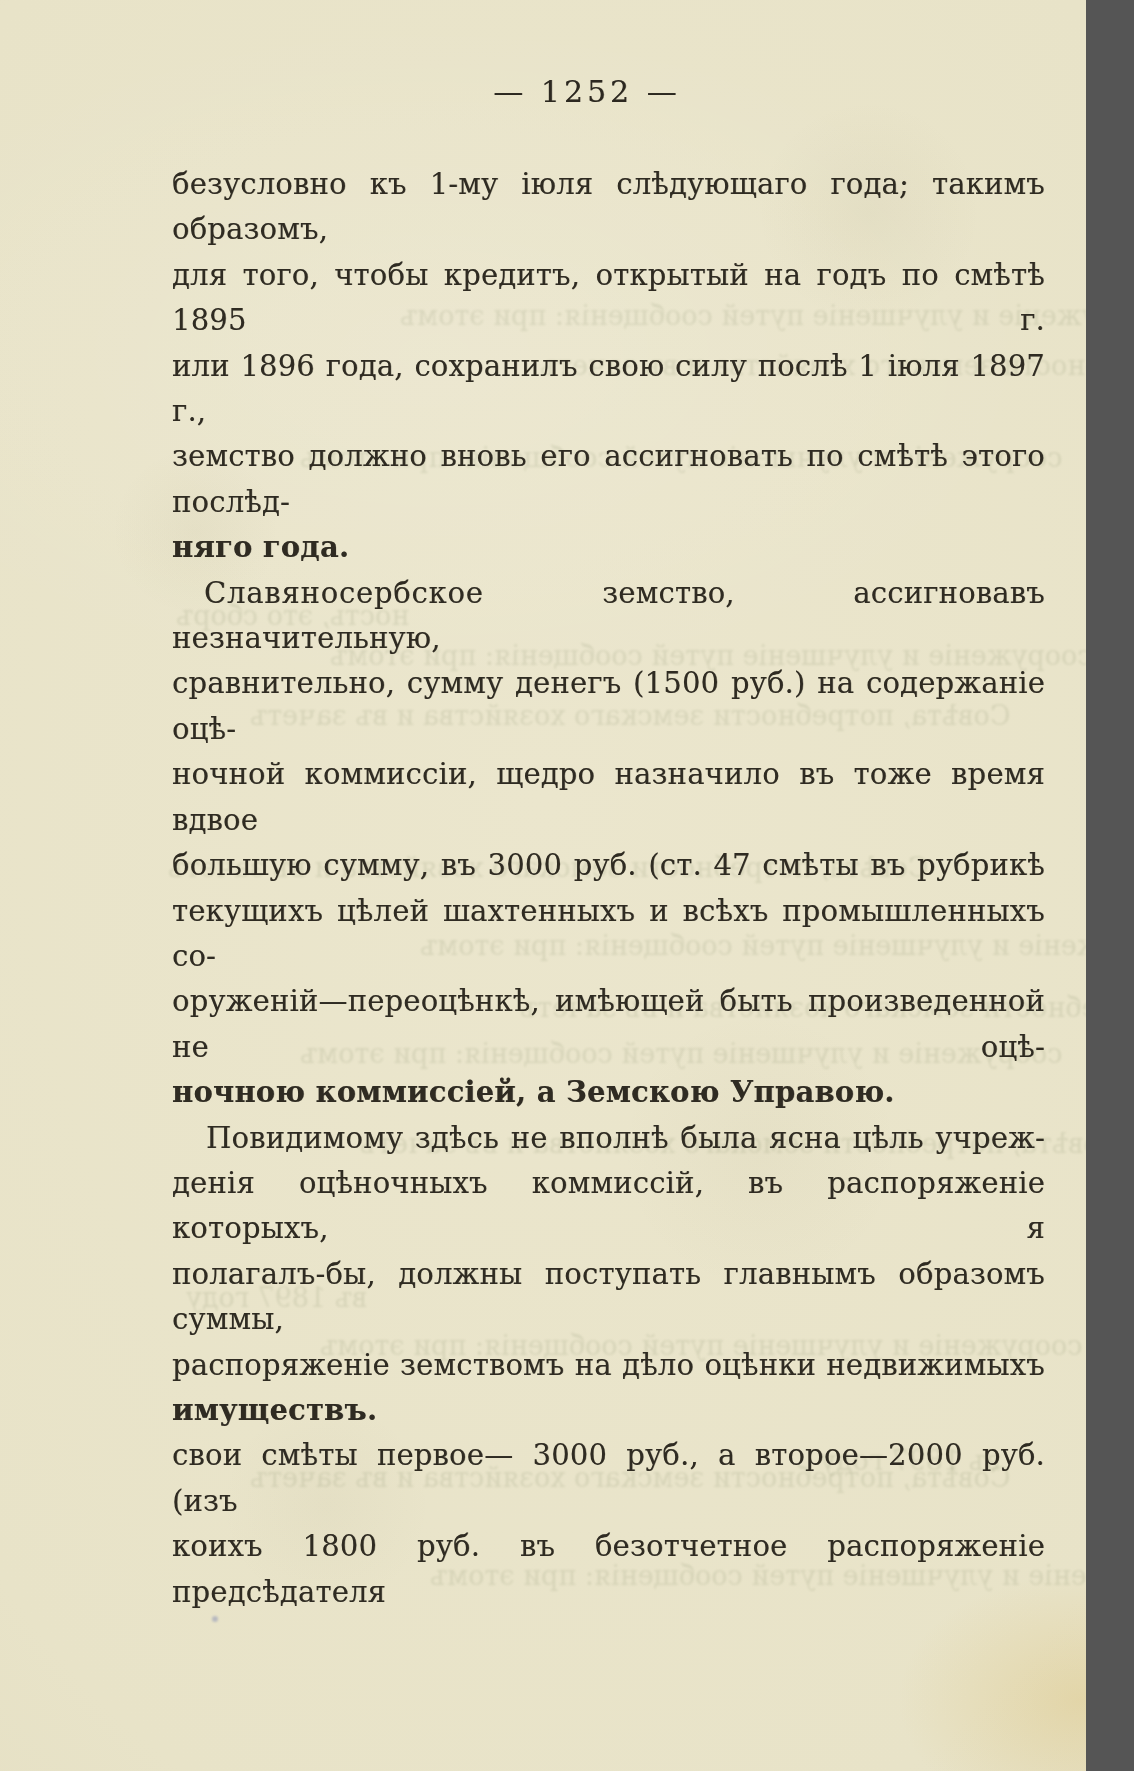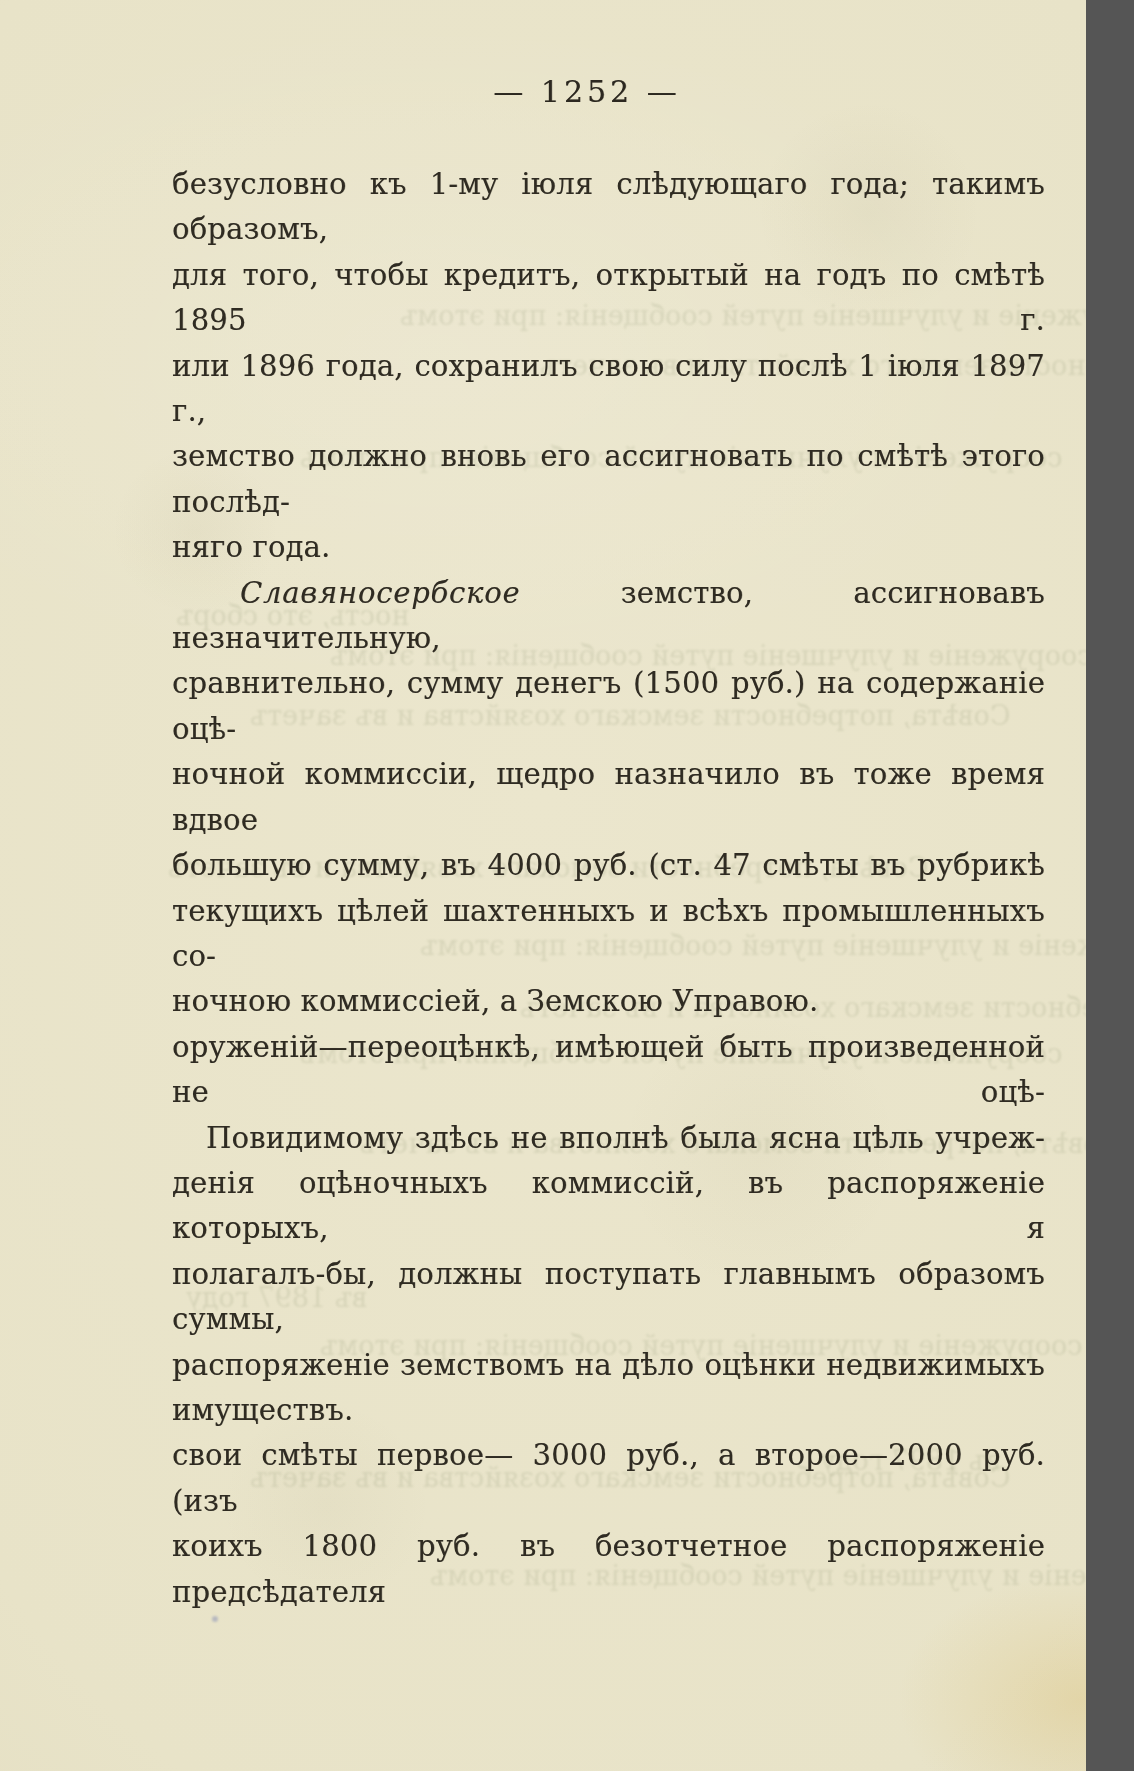--- a/index.html
+++ b/index.html
@@ -52,25 +52,24 @@
     letter-spacing: 0.2px;
     text-shadow: 0.4px 0.4px 0.6px rgba(46,42,34,0.38);
   }
   .line {
     text-align: justify;
     text-align-last: justify;
     text-justify: inter-word;
   }
   .line-last {
     text-align-last: left;
+    font-weight: bold;
   }
   .italic {
-    font-style: italic;
     letter-spacing: 0.8px;
-    margin-left: 36px;
   }
   .bleed-layer {
     position: absolute;
     inset: 0;
     pointer-events: none;
   }
   .ghost {
     position: absolute;
     transform: scaleX(-1);
     transform-origin: center;
@@ -117,24 +116,24 @@
   <div class="page-number">— 1252 —</div>
   <div class="text-block">
       <div class="line"><span class="">безусловно къ 1-му іюля слѣдующаго года; такимъ образомъ,</span></div>
       <div class="line"><span class="">для того, чтобы кредитъ, открытый на годъ по смѣтѣ 1895 г.</span></div>
       <div class="line"><span class="">или 1896 года, сохранилъ свою силу послѣ 1 іюля 1897 г.,</span></div>
       <div class="line"><span class="">земство должно вновь его ассигновать по смѣтѣ этого послѣд-</span></div>
       <div class="line line-last"><span class="">няго года.</span></div>
       <div class="line" style="text-indent: 32px;"><span class="italic">Славяносербское</span><span class=""> земство, ассигновавъ незначительную,</span></div>
       <div class="line"><span class="">сравнительно, сумму денегъ (1500 руб.) на содержаніе оцѣ-</span></div>
       <div class="line"><span class="">ночной коммиссіи, щедро назначило въ тоже время вдвое</span></div>
-      <div class="line"><span class="">большую сумму, въ 4000 руб. (ст. 47 смѣты въ рубрикѣ</span></div>
+      <div class="line"><span class="">большую сумму, въ 3000 руб. (ст. 47 смѣты въ рубрикѣ</span></div>
       <div class="line"><span class="">текущихъ цѣлей шахтенныхъ и всѣхъ промышленныхъ со-</span></div>
+      <div class="line"><span class="">оруженій—переоцѣнкѣ, имѣющей быть произведенной не оцѣ-</span></div>
       <div class="line line-last"><span class="">ночною коммиссіей, а Земскою Управою.</span></div>
-      <div class="line"><span class="">оруженій—переоцѣнкѣ, имѣющей быть произведенной не оцѣ-</span></div>
       <div class="line" style="text-indent: 34px;"><span class="">Повидимому здѣсь не вполнѣ была ясна цѣль учреж-</span></div>
       <div class="line"><span class="">денія оцѣночныхъ коммиссій, въ распоряженіе которыхъ, я</span></div>
       <div class="line"><span class="">полагалъ-бы, должны поступать главнымъ образомъ суммы,</span></div>
       <div class="line"><span class="">распоряженіе земствомъ на дѣло оцѣнки недвижимыхъ</span></div>
       <div class="line line-last"><span class="">имуществъ.</span></div>
       <div class="line"><span class="">свои смѣты первое— 3000 руб., а второе—2000 руб. (изъ</span></div>
       <div class="line"><span class="">коихъ 1800 руб. въ безотчетное распоряженіе предсѣдателя</span></div>
     </div>
   <div class="speck"></div>
 </div>

